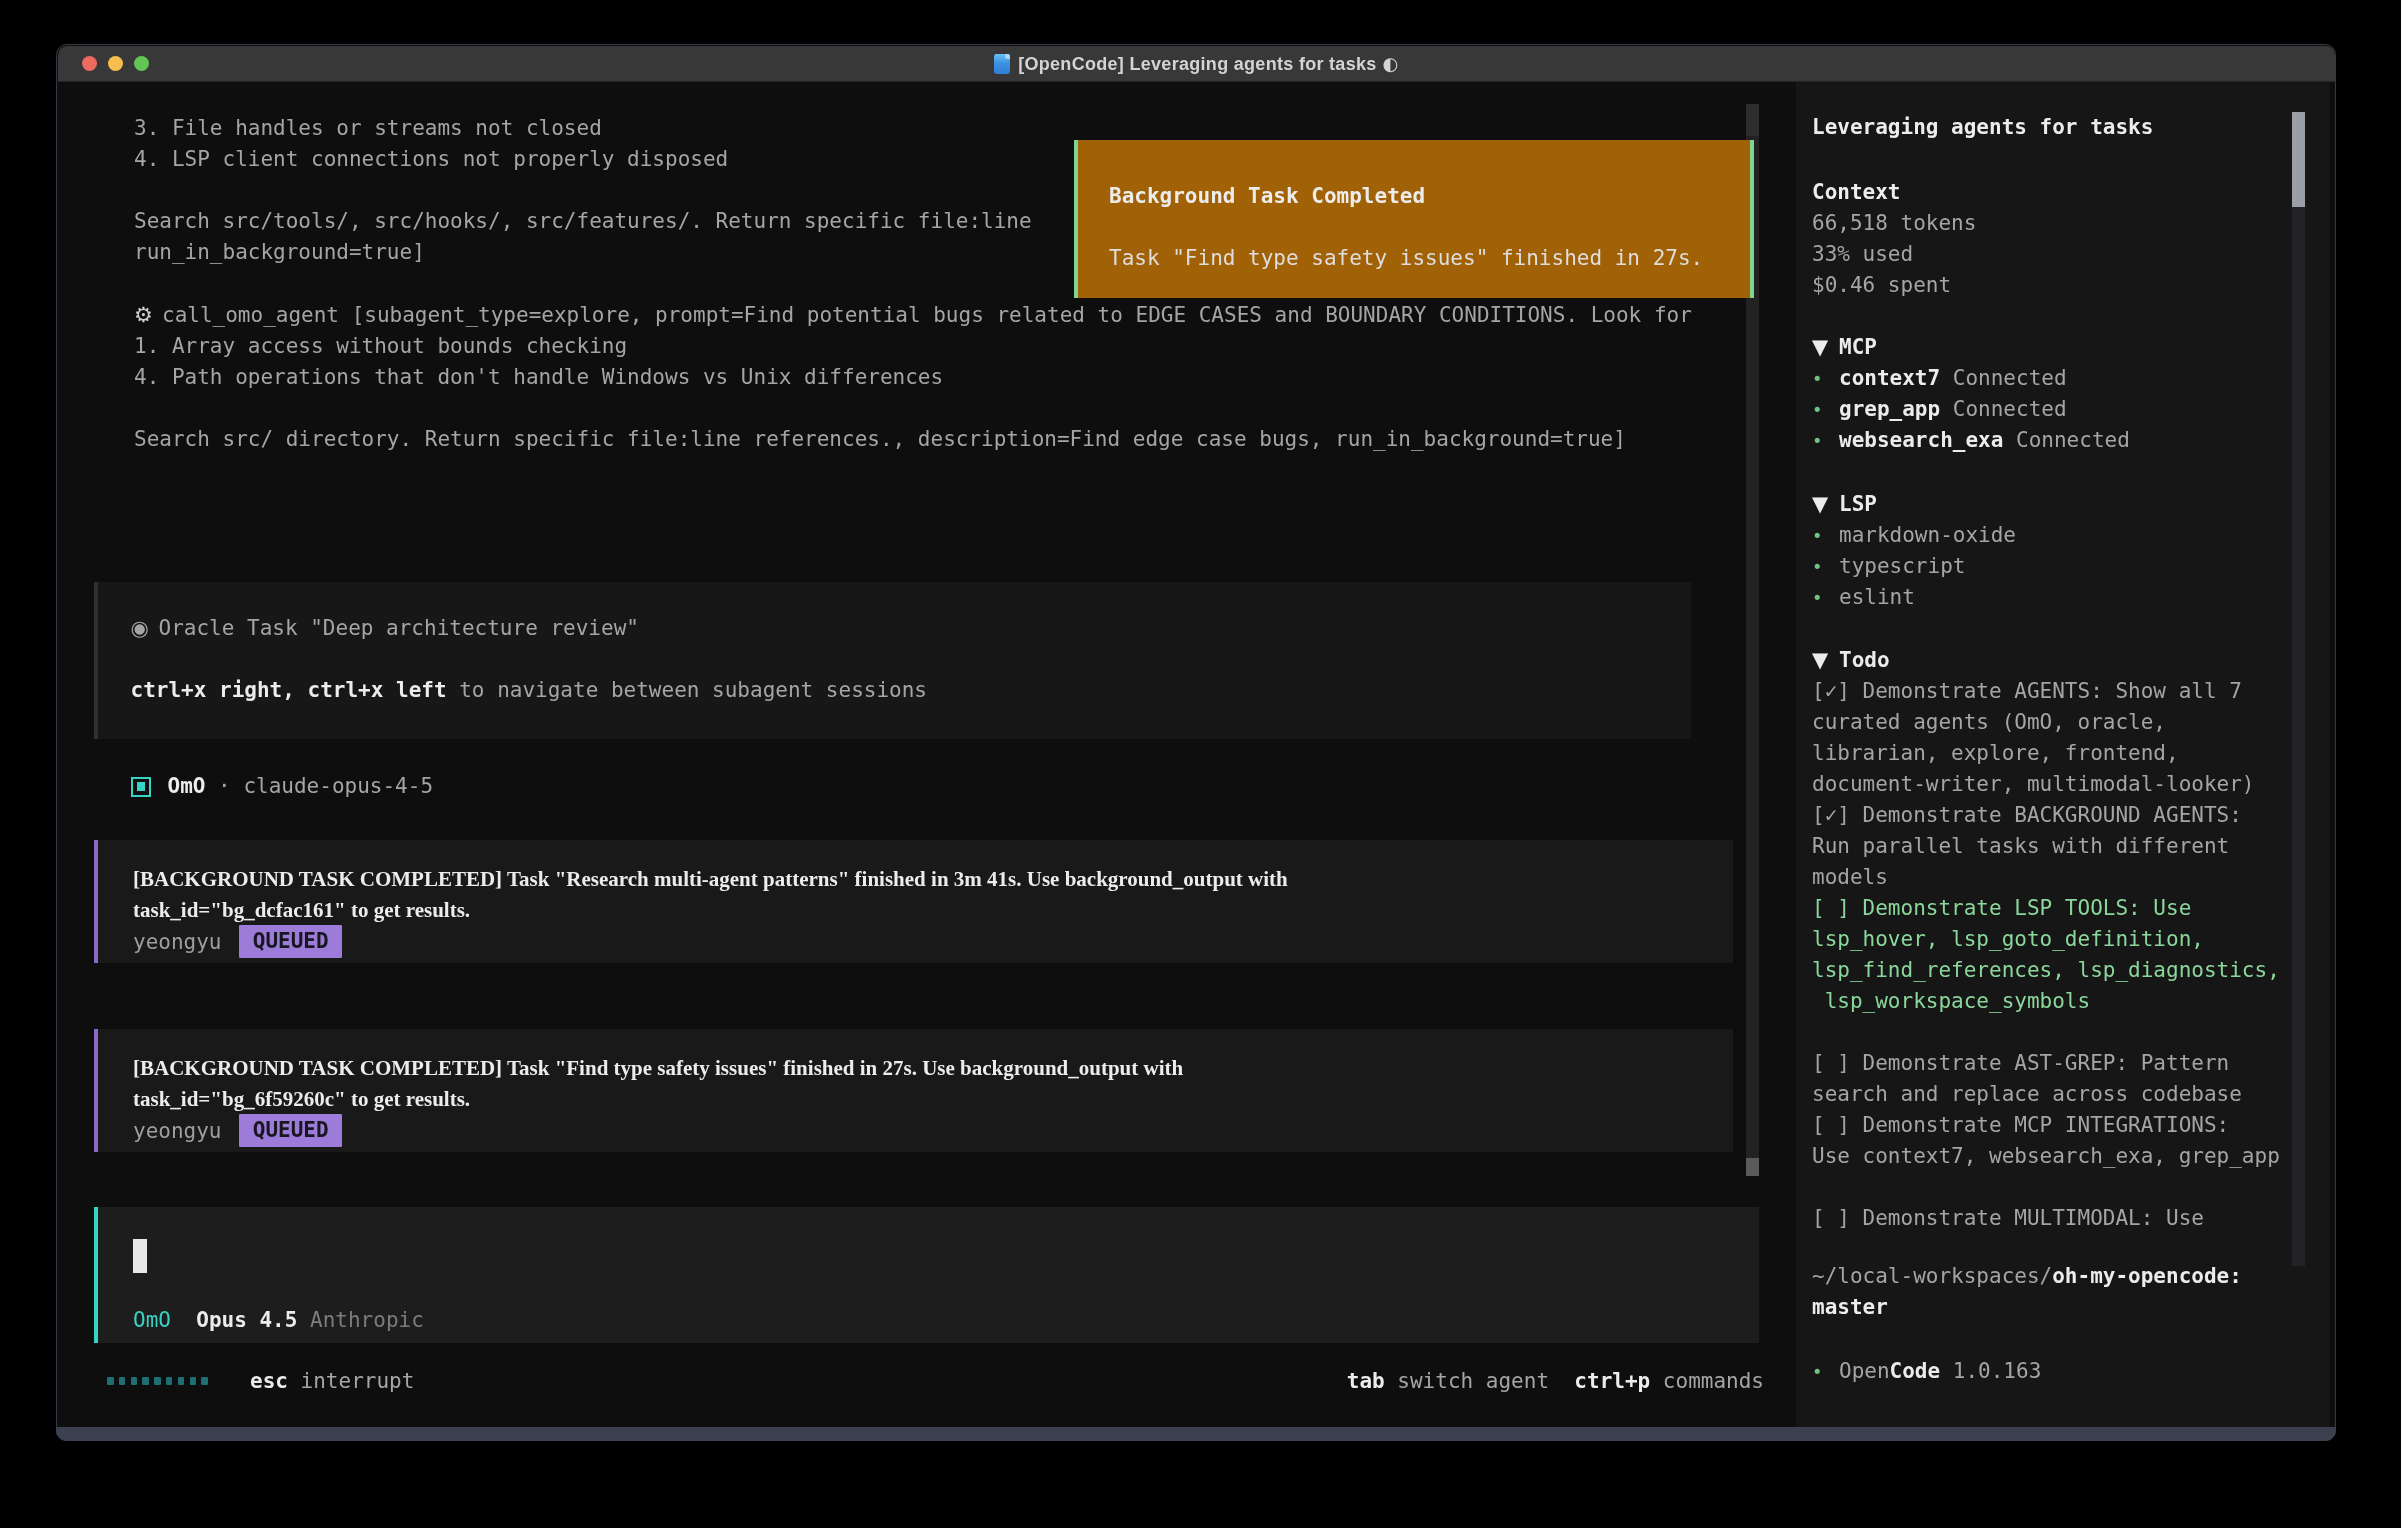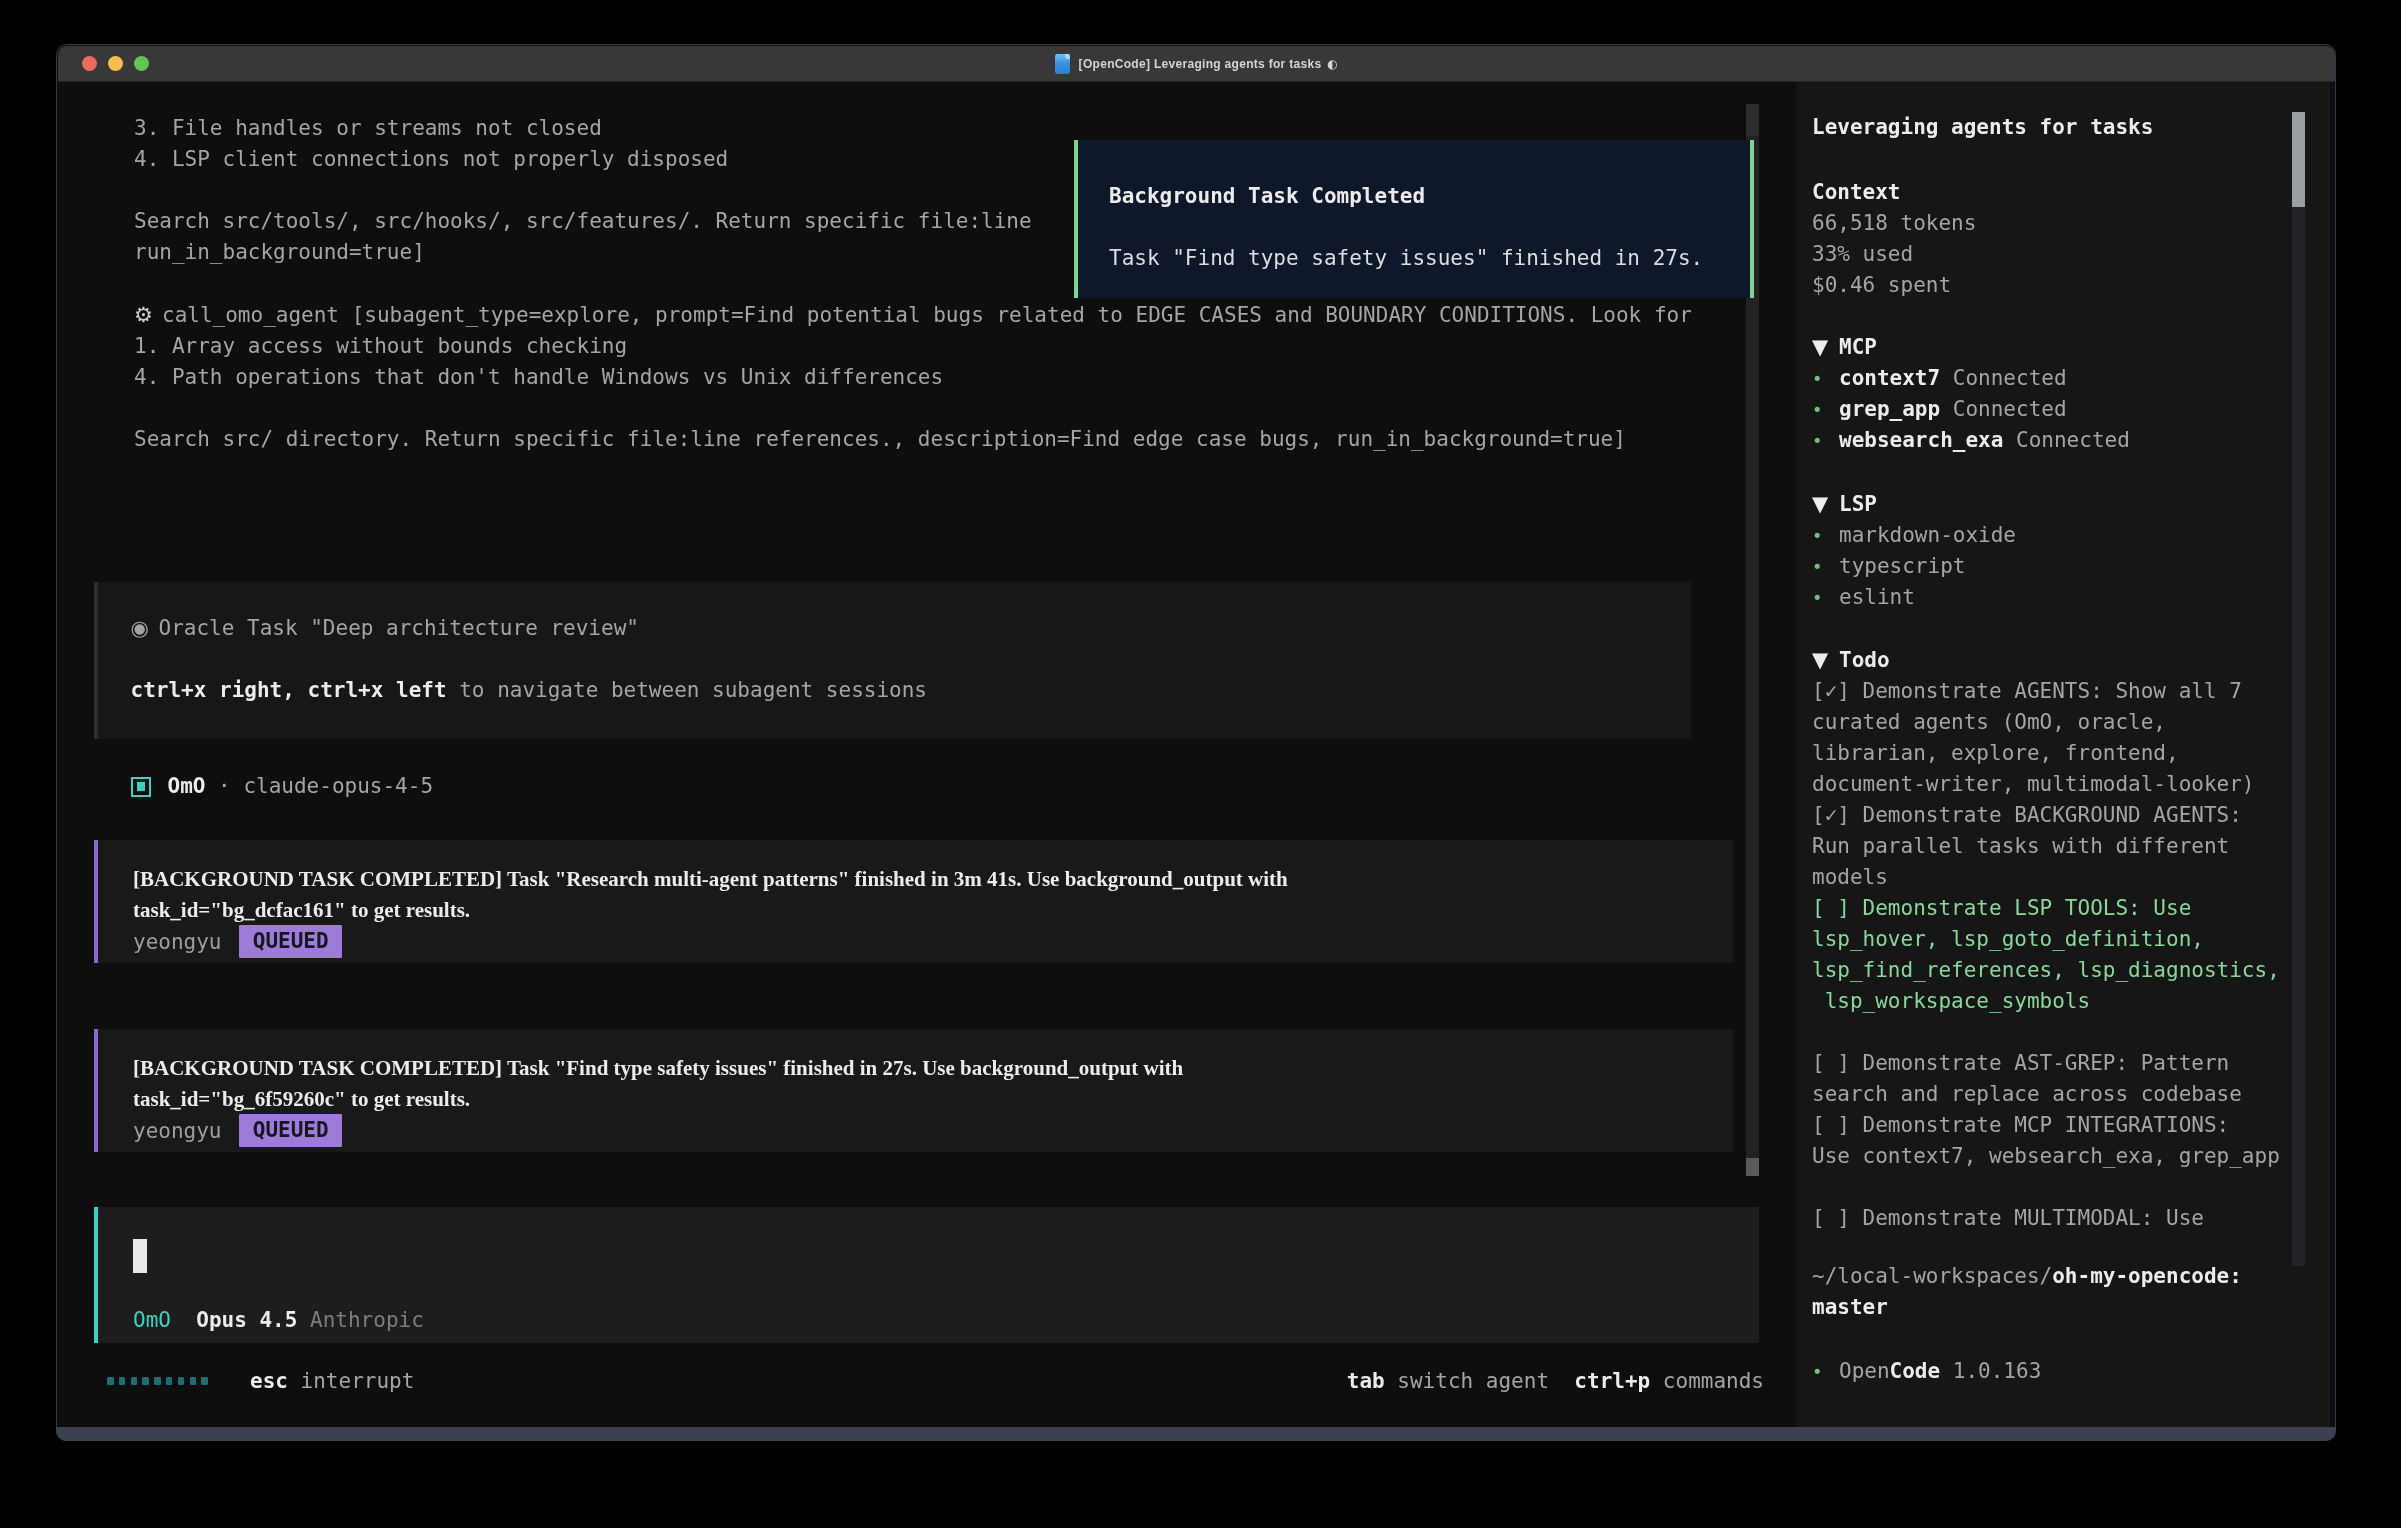--- a/index.html
+++ b/index.html
@@ -30,41 +30,41 @@
   .t-zoom{left:134px;background:#62c554;}
   .doc-icon{
     width:15.4px;height:20px;border-radius:2.4px;margin-right:8.3px;
     background:linear-gradient(180deg,#6cc1f5 0%,#3d92e0 45%,#2d7fd6 100%);
     position:relative;
   }
   .doc-icon::after{
     content:"";position:absolute;right:0;top:0;width:5.3px;height:5.3px;
     background:#a8d9fa;border-radius:0 2.4px 0 2.4px;
   }
-  .win-title{font-size:12px;font-weight:bold;color:#d4d4d4;letter-spacing:0.3px;}
+  .win-title{font-size:18px;font-weight:bold;color:#d4d4d4;letter-spacing:0.3px;}
   .win-title .suffix{font-family:"DejaVu Sans",sans-serif;margin-left:5.9px;}
 
   
   .lines{position:absolute;font-size:21px;}
   .ln{height:31px;line-height:31px;white-space:pre;}
   .ln span{white-space:pre;}
   .s-fg{color:#a5a5a5;}
   .s-wh{color:#ececec;font-weight:bold;}
   .s-dim{color:#7c7c7c;}
   .s-grn{color:#8ad79b;}
   .s-cyn{color:#35d4c5;}
   .s-mkw{display:inline-block;width:27px;color:#ececec;font-weight:bold;font-family:"DejaVu Sans",sans-serif;}
   .s-mkg{display:inline-block;width:27px;color:#6fc380;font-family:"DejaVu Sans",sans-serif;font-size:17.7px;}
   .s-mkw2{display:inline-block;width:28px;color:#cfcfcf;font-family:"DejaVu Sans",sans-serif;}
   .s-mkf{display:inline-block;width:28px;color:#a5a5a5;font-family:"DejaVu Sans",sans-serif;}
 
   
   .toast{
     position:absolute;left:1074px;top:140px;width:680px;height:158px;
-    background:#0f172a;border-left:4.1px solid #7fd492;border-right:4.1px solid #7fd492;
+    background:#a16207;border-left:4.1px solid #7fd492;border-right:4.1px solid #7fd492;
     box-sizing:border-box;z-index:5;
   }
   .toast-title{position:absolute;left:31px;top:41px;font-size:21px;font-weight:bold;color:#ececec;line-height:31px;}
   .toast-body{position:absolute;left:31px;top:103px;font-size:21px;color:#dedede;line-height:31px;}
 
   .oracle-box{
     position:absolute;left:94px;top:582px;width:1597px;height:157px;
     background:#171717;border-left:4.7px solid #303030;box-sizing:border-box;
   }
   .agent-header{position:absolute;left:131px;top:771px;height:31px;display:flex;align-items:center;}

